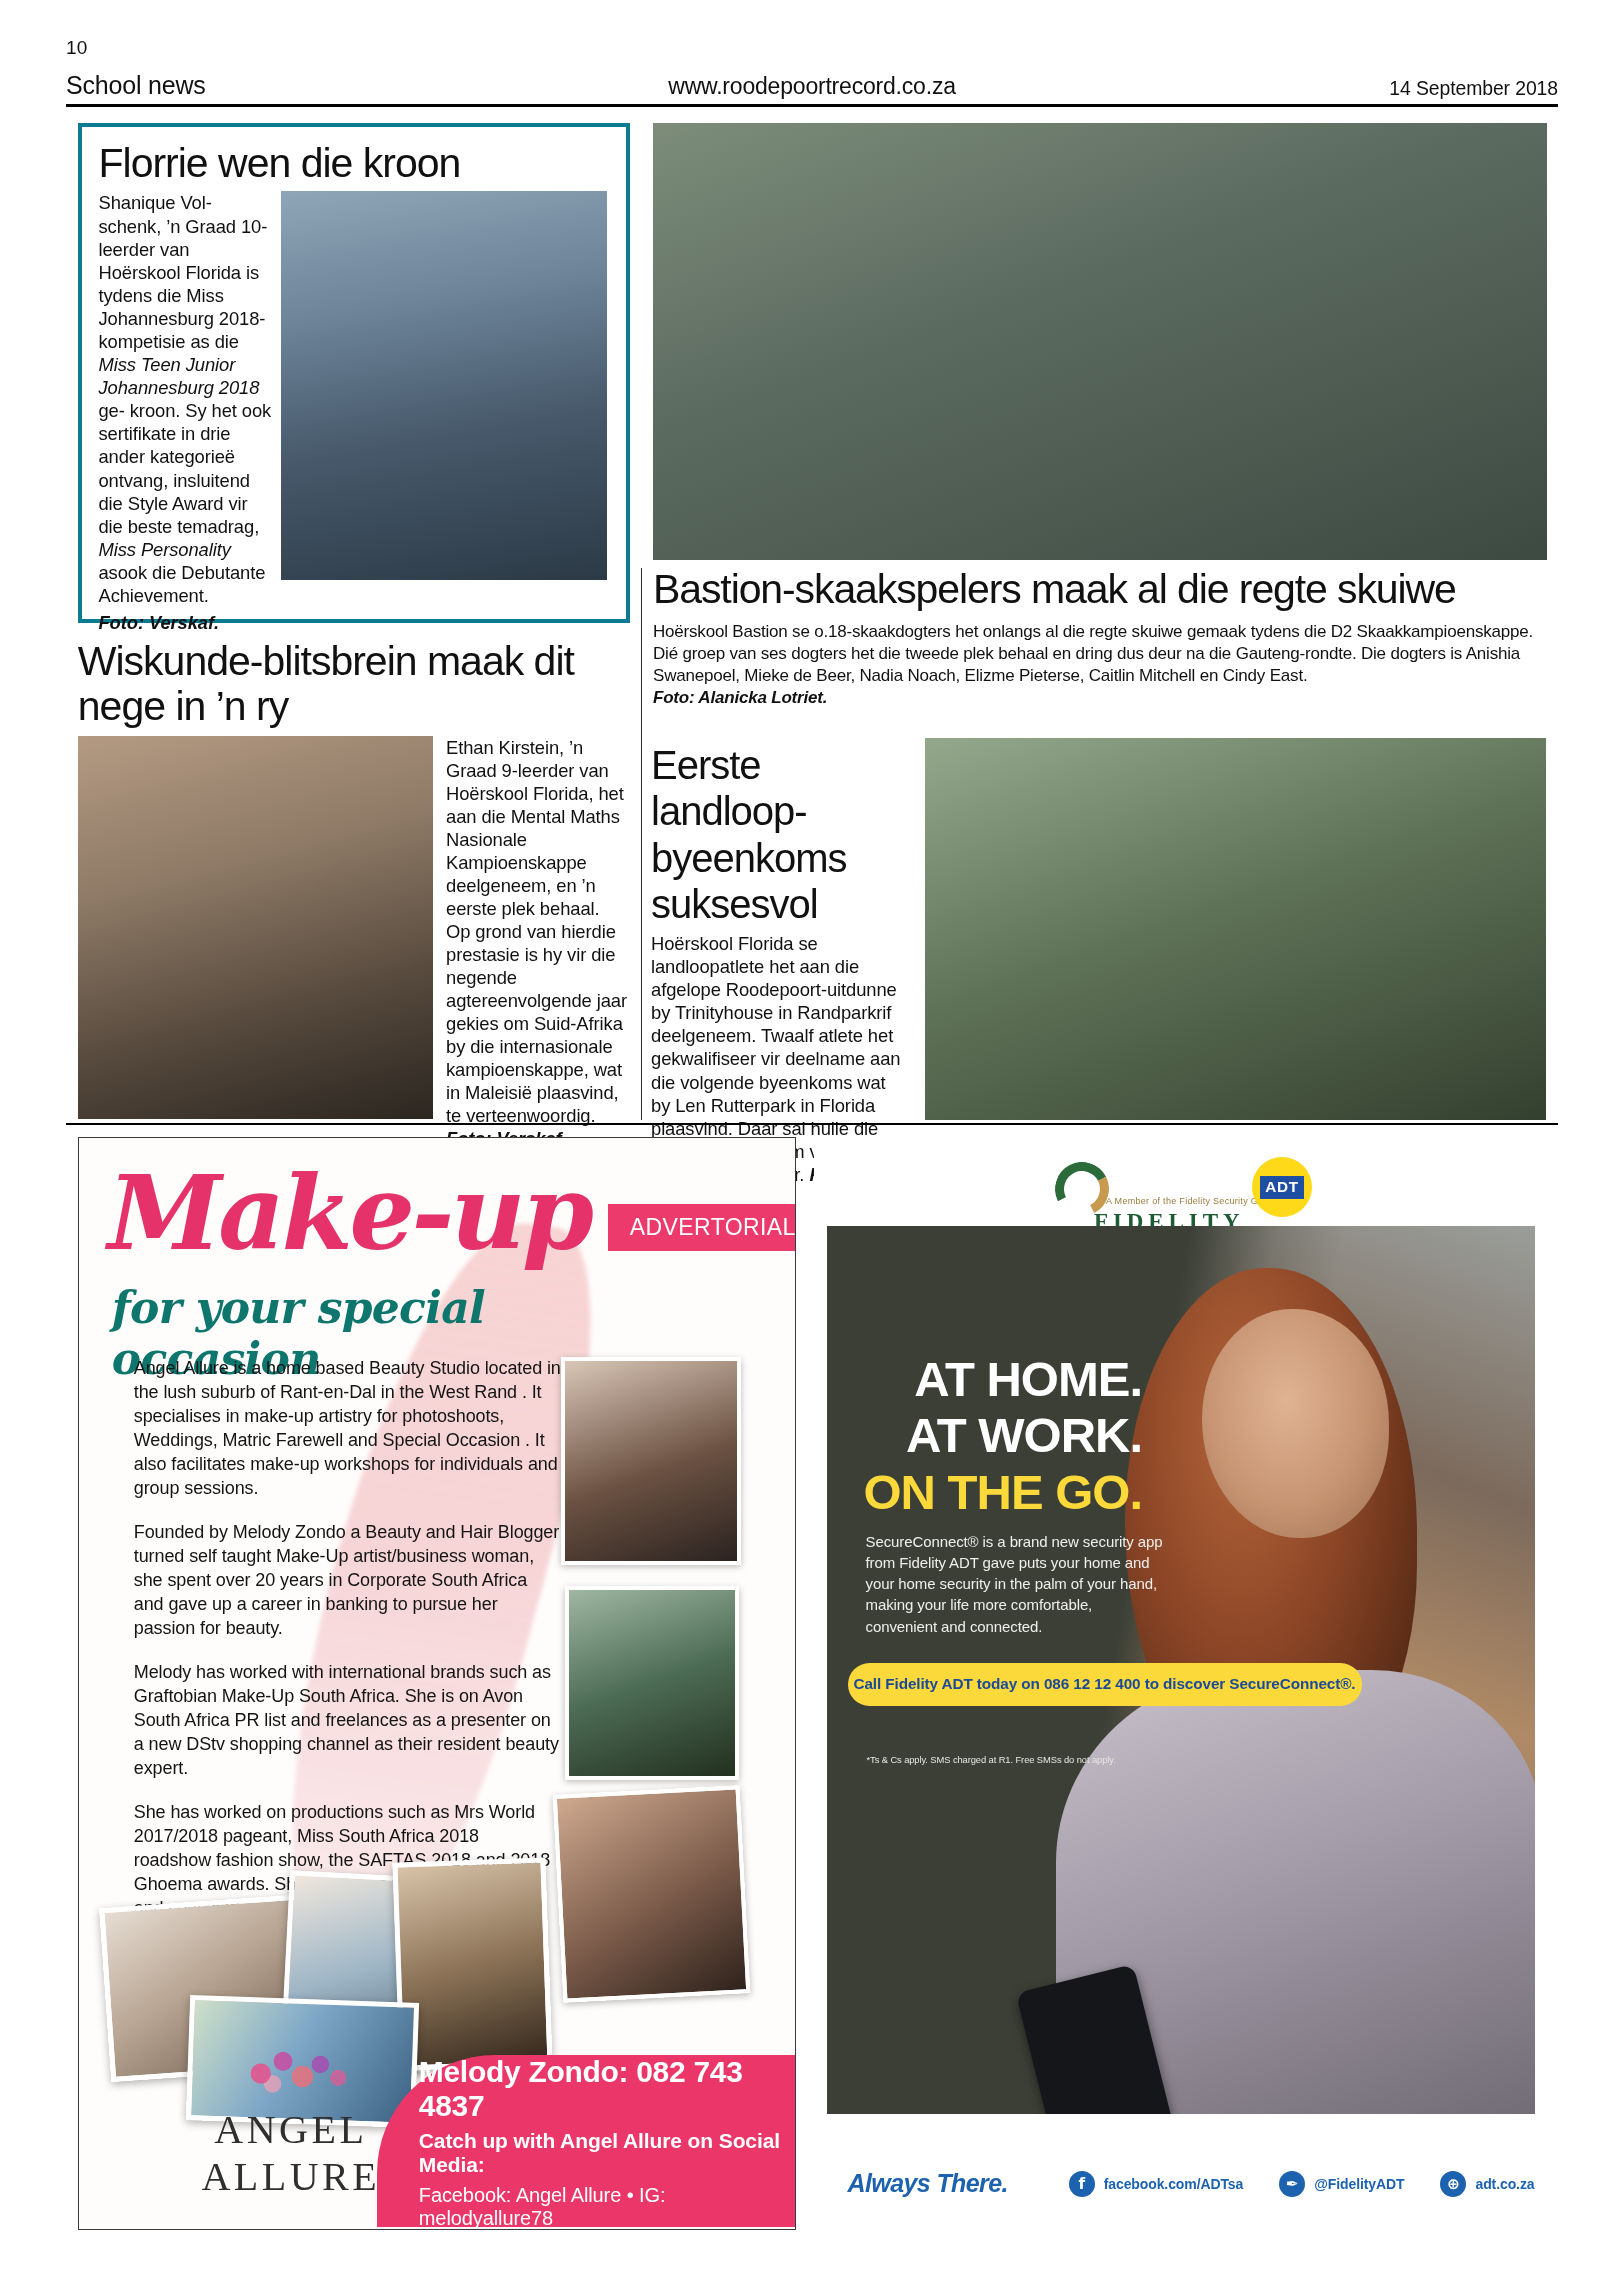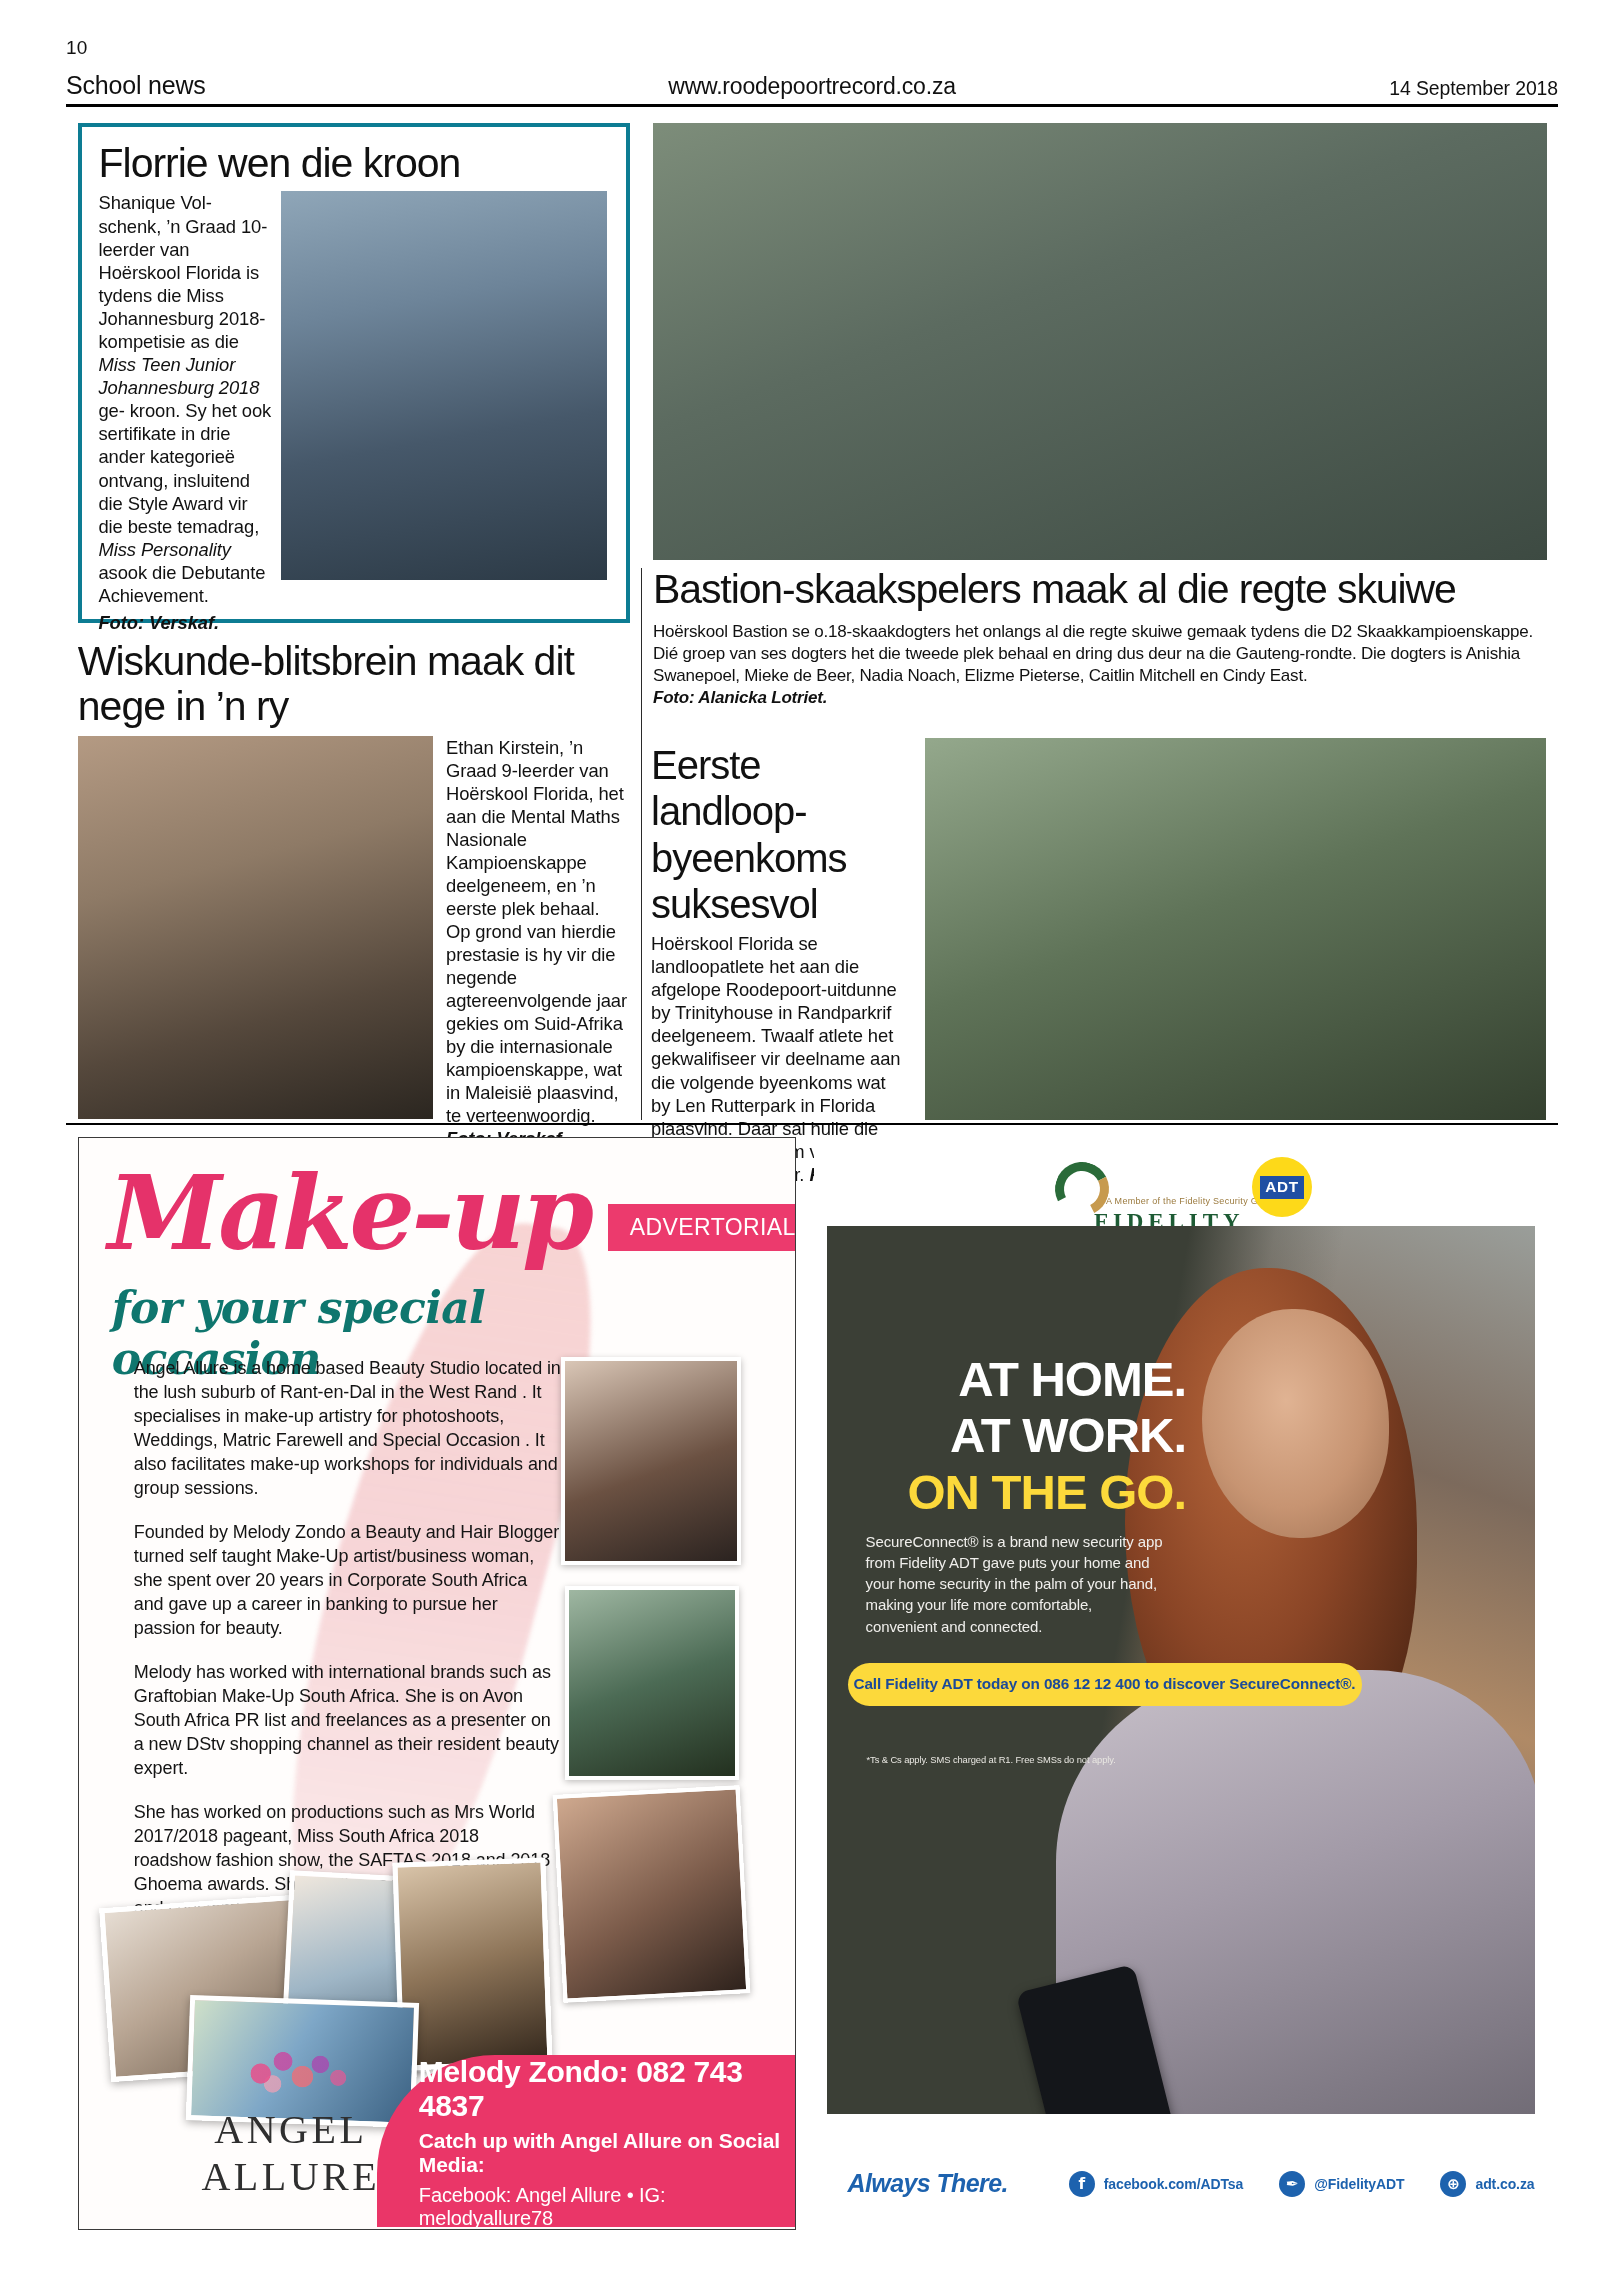--- a/index.html
+++ b/index.html
@@ -229,21 +229,21 @@
     background: linear-gradient(160deg, #c9c2cb 0%, #a39ba8 45%, #6f6a74 100%);
     border-radius: 42% 35% 0 0;
   }
   .adt-phone {
     position: absolute; left: 208px; top: 750px; width: 121px; height: 174px;
     background: #14161a; border-radius: 12.5px; transform: rotate(-14deg);
     box-shadow: 0 4.2px 11px rgba(0,0,0,.5);
   }
   .adt-h1 { position: absolute; left: 37px; top: 125px; color: #fff;
             font-size: 49px; font-weight: bold; letter-spacing: -1px; line-height: 1.16; text-align: right; }
-  .adt-h1 .go { color: #fcd93b; margin-left: 44px; }
+  .adt-h1 .go { color: #fcd93b; }
   .adt-para {
     position: absolute; left: 39px; top: 305px; width: 298px; color: #f0efec;
     font-size: 15px; line-height: 1.42; letter-spacing: -0.1px;
   }
   .adt-cta {
     position: absolute; left: 21px; top: 437px; width: 514px; height: 43px;
     background: #fcd93b; border-radius: 21.5px; display: flex; align-items: center; justify-content: center;
     color: #1b4a99; font-size: 15.3px; font-weight: bold; letter-spacing: -0.1px;
   }
   .adt-fine { position: absolute; left: 40px; top: 528px; color: #e9e7e2; font-size: 9.4px; letter-spacing: -0.1px; }

